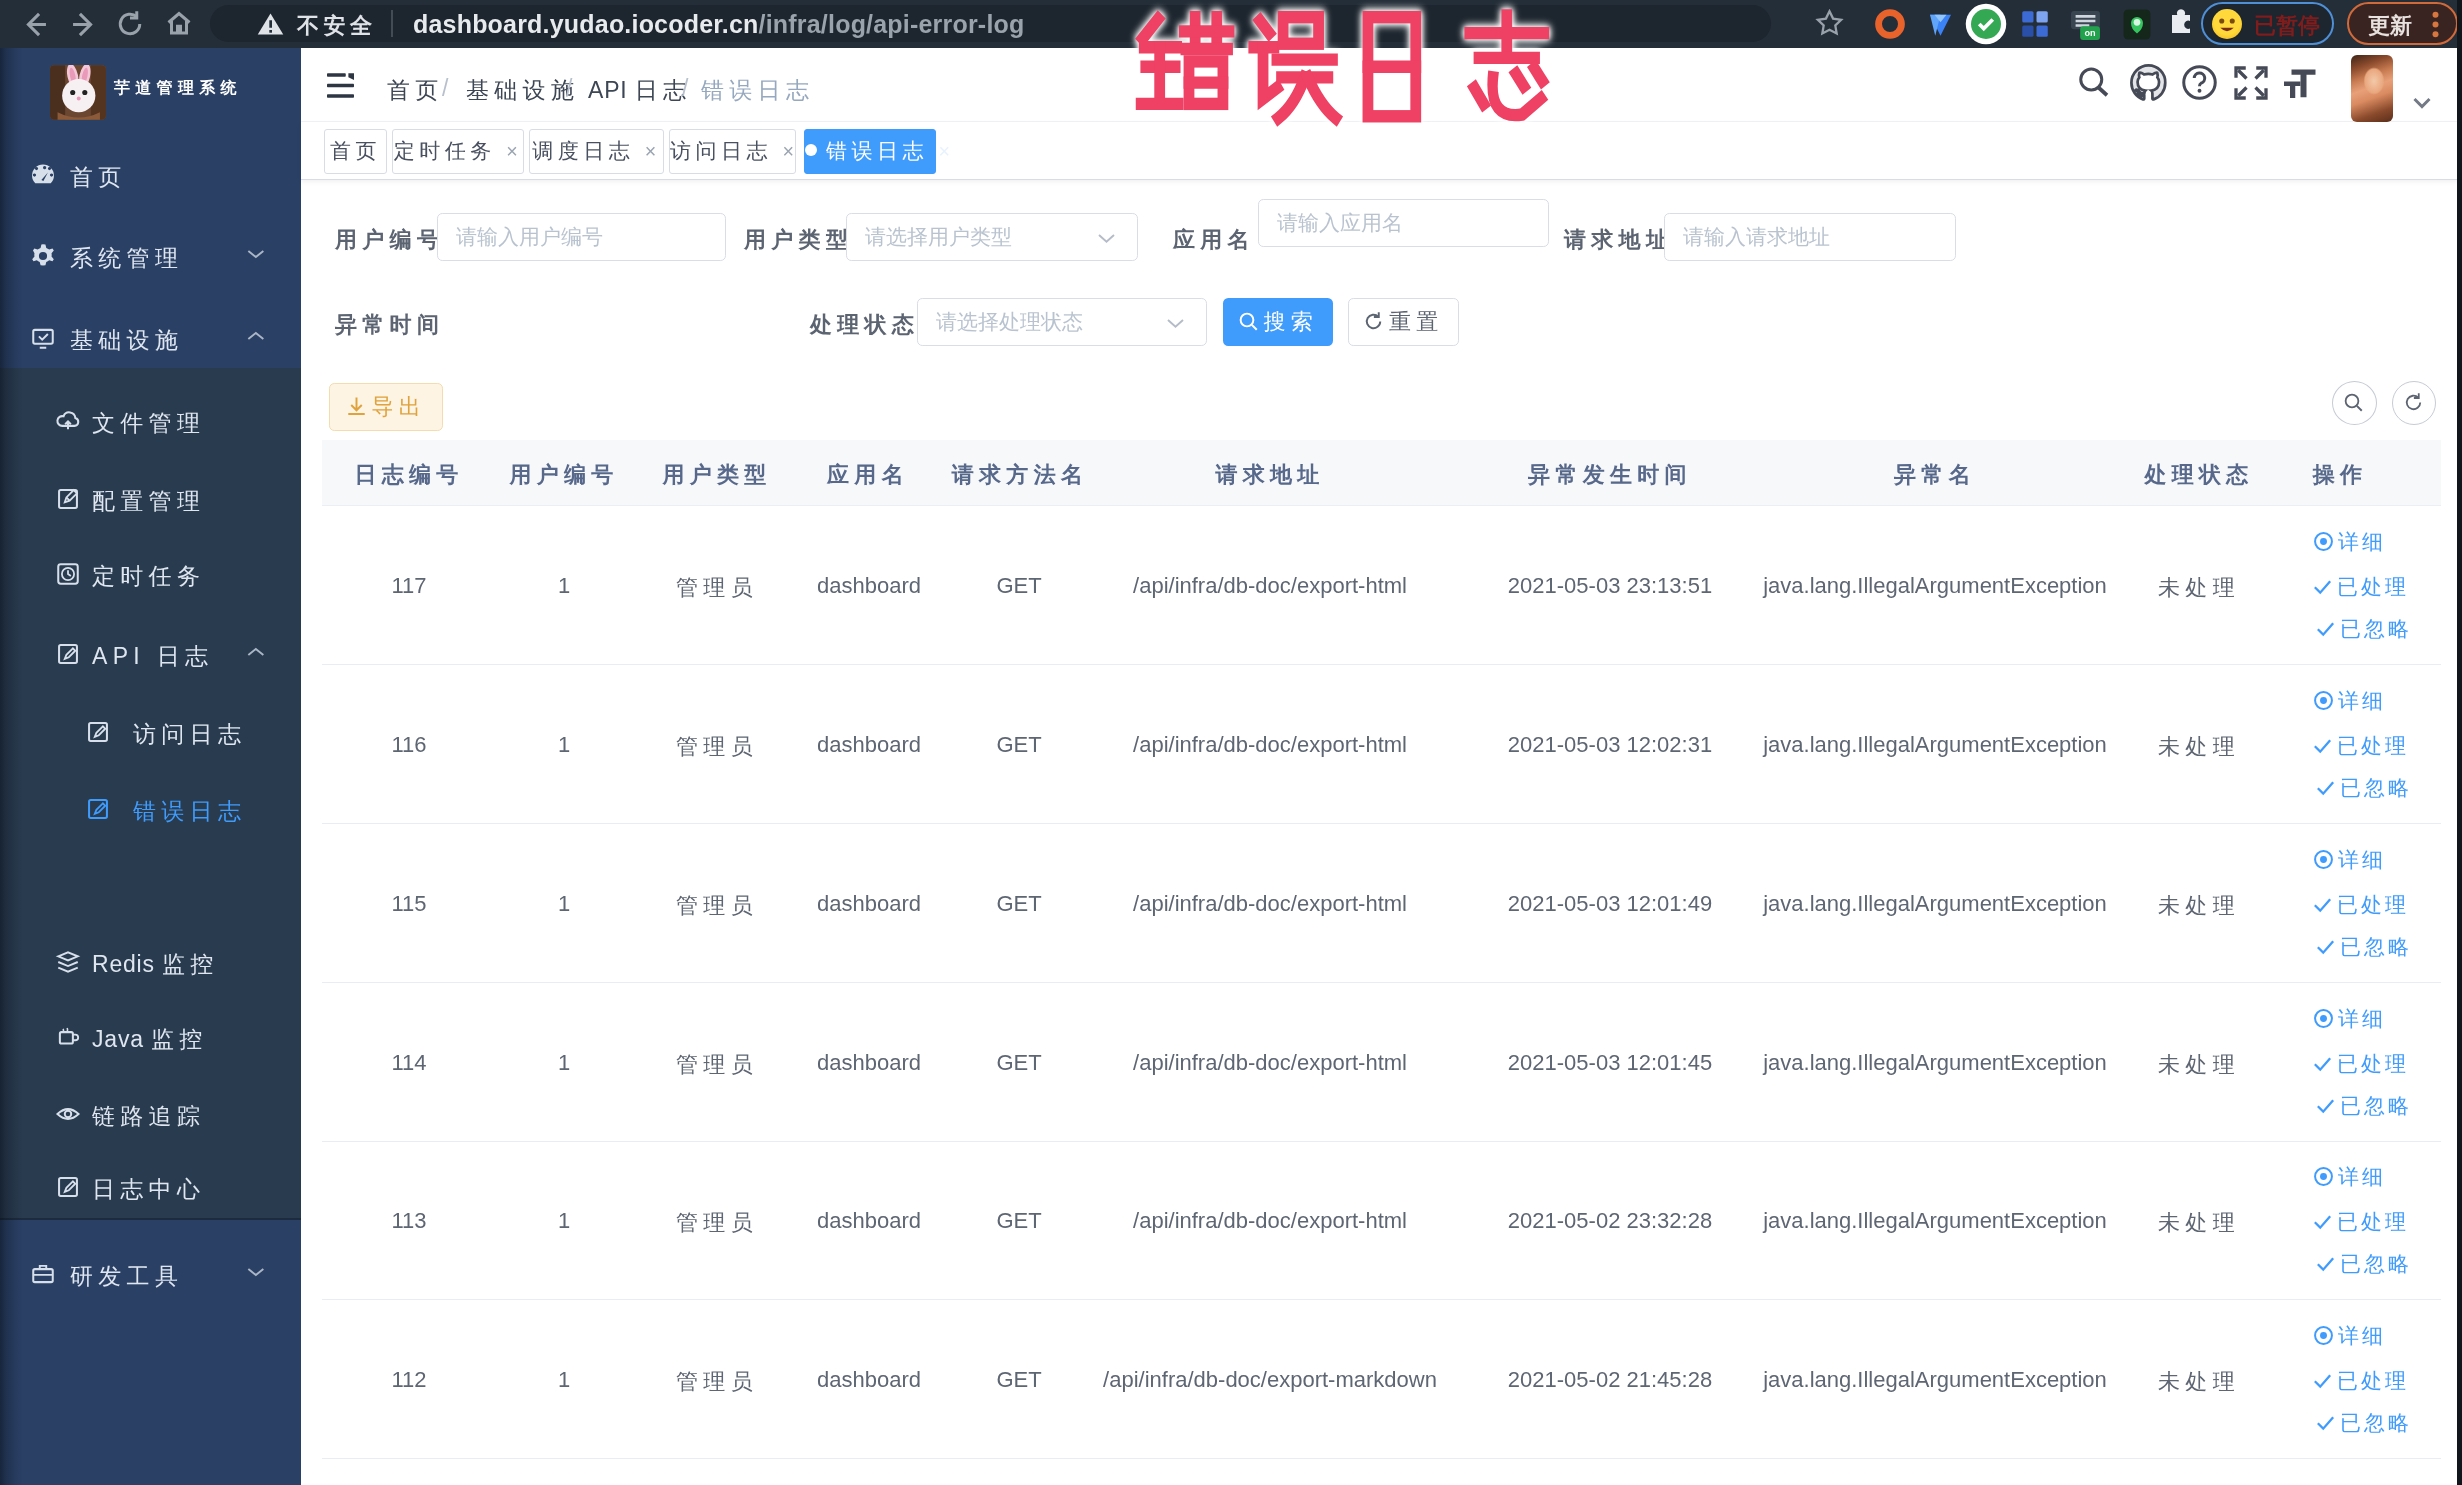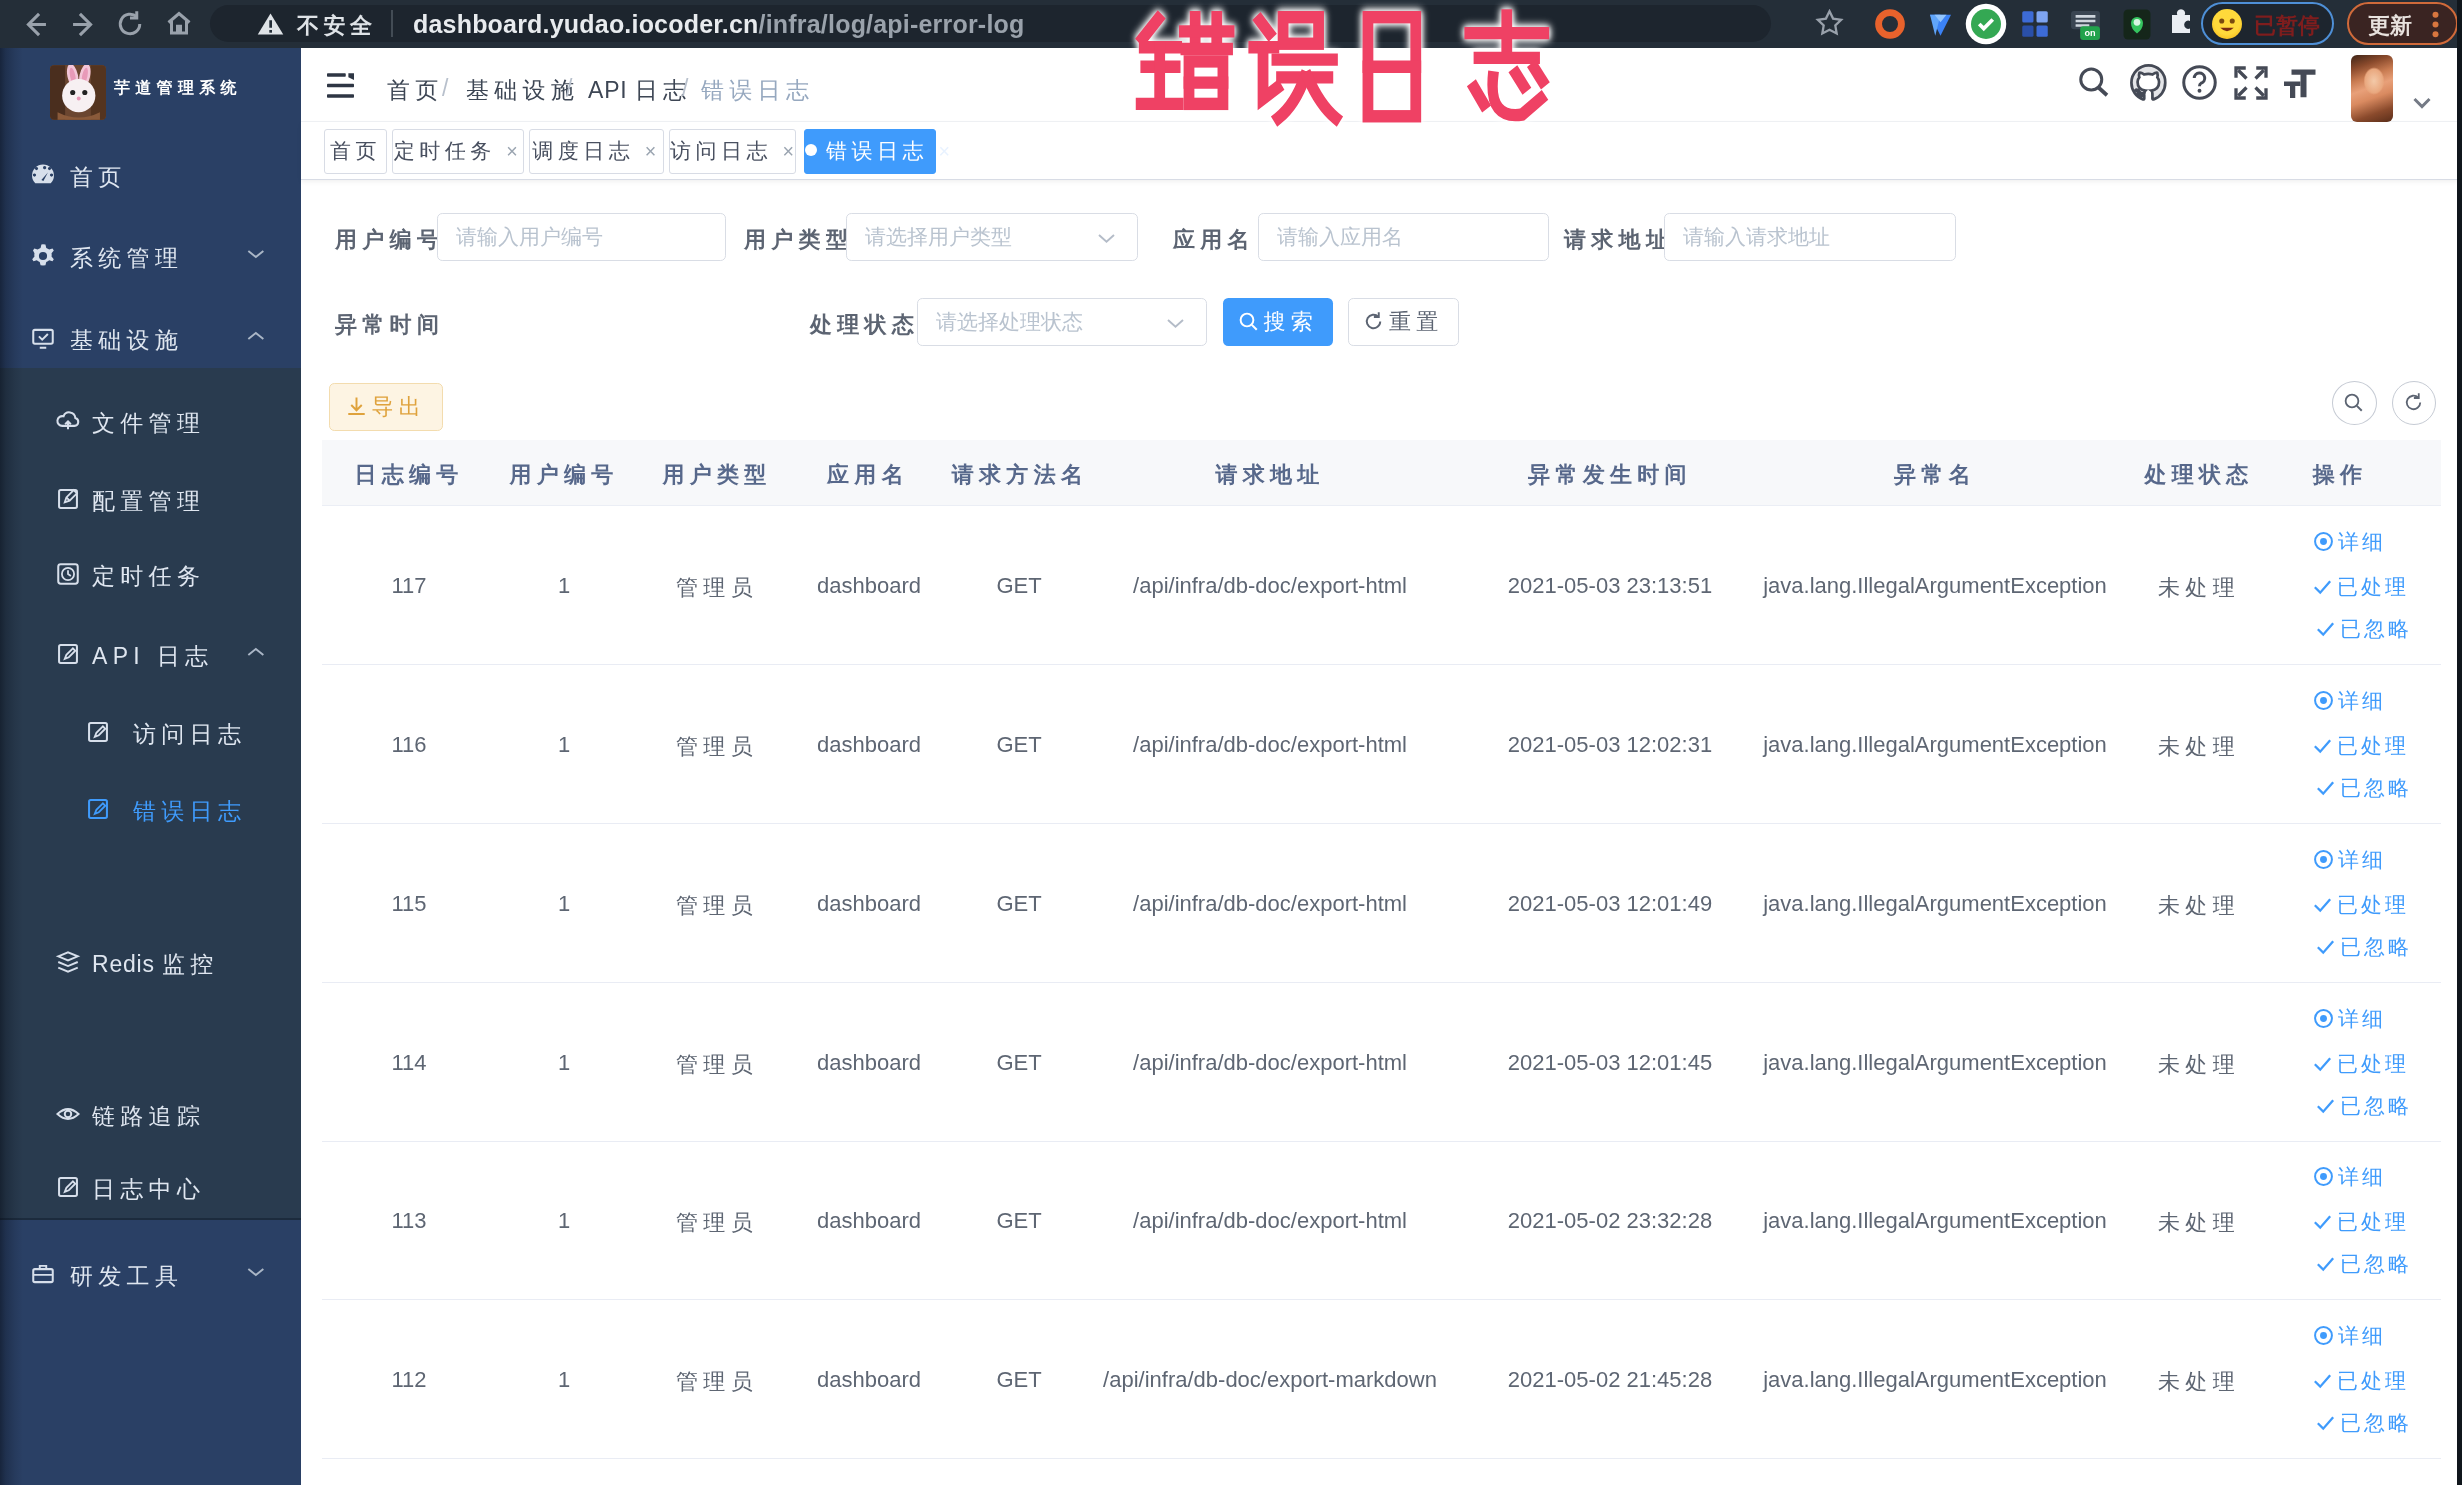--- a/index.html
+++ b/index.html
@@ -250,20 +250,28 @@
         <path d="M22 9 l-8 8 l-2 5 l5 -2 l8 -8 z" fill="none" stroke="#3f9bfc" stroke-width="2.2"></path>
       </svg>
   <div class="txt" style="left:133px;">错误日志</div>
     </div>
 <div class="mitem" style="top:876px; color:#dfe6f0;">
   <svg class="mic" style="left:55px;" width="26" height="26" viewBox="0 0 32 32">
         <path d="M4 9 l12-5 l12 5 l-12 5 z M4 16 l12 5 l12 -5 M4 23 l12 5 l12 -5" fill="none" stroke="#d7dfeb" stroke-width="2.4"></path>
       </svg>
   <div class="txt" style="left:92px;"><span style="letter-spacing:0.8px;">Redis </span>监控</div>
     </div>
+<div class="mitem" style="top:951px; color:#dfe6f0;">
+  <svg class="mic" style="left:55px;" width="26" height="26" viewBox="0 0 32 32">
+        <rect x="6" y="10" width="16" height="14" rx="2" fill="none" stroke="#d7dfeb" stroke-width="2.5"></rect>
+        <path d="M22 13 h3 a3 3 0 0 1 0 7 h-3" fill="none" stroke="#d7dfeb" stroke-width="2.3"></path>
+        <path d="M10 6 q1 2 0 3 M15 5 q1 2.5 0 4" fill="none" stroke="#d7dfeb" stroke-width="2"></path>
+      </svg>
+  <div class="txt" style="left:92px;"><span style="letter-spacing:0.8px;">Java </span>监控</div>
+    </div>
 <div class="mitem" style="top:1028px; color:#dfe6f0;">
   <svg class="mic" style="left:55px;" width="26" height="26" viewBox="0 0 32 32">
         <path d="M3 16 q13 -12 26 0 q-13 12 -26 0 z" fill="none" stroke="#d7dfeb" stroke-width="2.4"></path>
         <circle cx="16" cy="16" r="4" fill="none" stroke="#d7dfeb" stroke-width="2.4"></circle>
       </svg>
   <div class="txt" style="left:92px;">链路追踪</div>
     </div>
 <div class="mitem" style="top:1101px; color:#dfe6f0;">
   <svg class="mic" style="left:55px;" width="26" height="26" viewBox="0 0 32 32">
         <rect x="5" y="5" width="22" height="22" rx="2" fill="none" stroke="#d7dfeb" stroke-width="2.5"></rect>
@@ -339,21 +347,21 @@
     <div class="tag active" style="left:503px; width:132px;"><span class="dot"></span>错误日志<span class="x">×</span></div>
   </div>
 
   <div class="flabel" style="left:34px; top:177px;">用户编号</div>
   <div class="finput" style="left:136px; top:165px; width:289px;">请输入用户编号</div>
   <div class="flabel" style="left:443px; top:177px;">用户类型</div>
   <div class="finput" style="left:545px; top:165px; width:292px;">请选择用户类型<svg class="sarr" width="21" height="13.6" viewBox="0 0 28 18">
         <path d="M4 4 L14 13 L24 4" fill="none" stroke="#b4bcc8" stroke-width="2.6"></path>
       </svg></div>
   <div class="flabel" style="left:872px; top:177px;">应用名</div>
-  <div class="finput" style="left:957px; top:165px; width:291px;">请输入应用名</div>
+  <div class="finput" style="left:957px; top:151px; width:291px;">请输入应用名</div>
   <div class="flabel" style="left:1263px; top:177px;">请求地址</div>
   <div class="finput" style="left:1363px; top:165px; width:292px;">请输入请求地址</div>
 
   <div class="flabel" style="left:34px; top:262px;">异常时间</div>
   <div class="flabel" style="left:509px; top:262px;">处理状态</div>
   <div class="finput" style="left:616px; top:250px; width:290px;">请选择处理状态<svg class="sarr" width="21" height="13.6" viewBox="0 0 28 18">
         <path d="M4 4 L14 13 L24 4" fill="none" stroke="#b4bcc8" stroke-width="2.6"></path>
       </svg></div>
   <div class="btn cjk" style="left:922px; top:250px; width:110px; background:#3f9bfc; color:#fff; line-height:48px;"><svg style="vertical-align:-3px; margin-right:4.5px;" width="21" height="21" viewBox="0 0 28 28">
         <circle cx="12" cy="12" r="8.5" fill="none" stroke="#fff" stroke-width="2.6"></circle>

